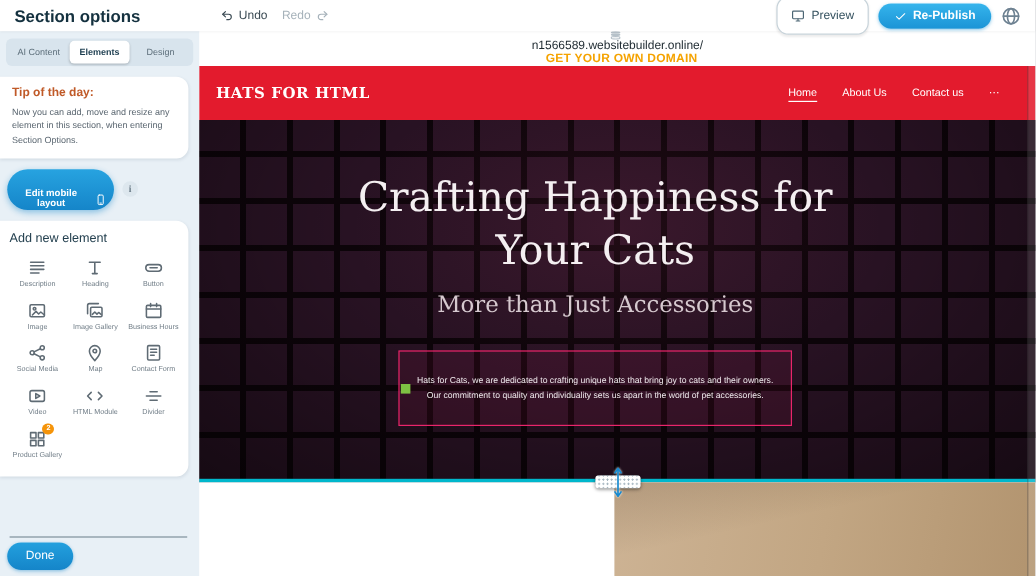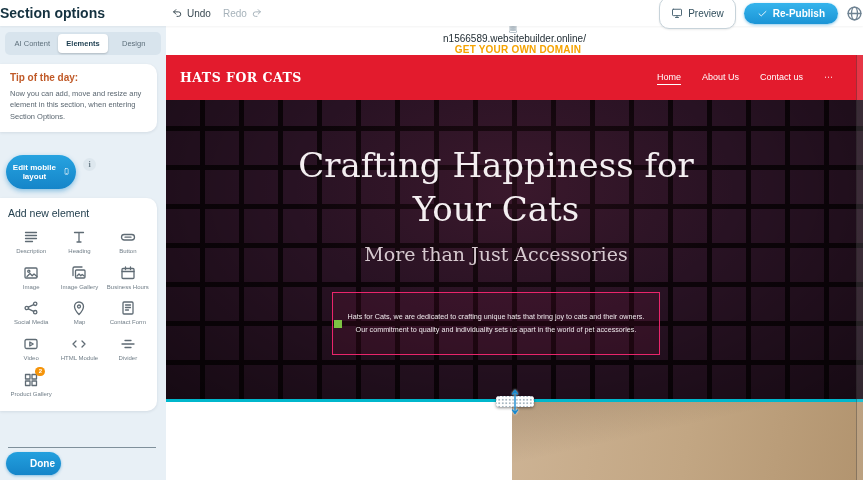--- a/index.html
+++ b/index.html
@@ -1,21 +1,21 @@
 <!DOCTYPE html>
 <html><head>
 <meta charset="utf-8">
 <style>
   html,body{margin:0;padding:0;background:#fff;}
   .app{position:relative;width:863px;height:480px;overflow:hidden;
        font-family:"Liberation Sans",sans-serif;background:#e8f0f6;}
 
   
   .topbar{position:absolute;top:0;left:0;width:863px;height:26px;background:#fff;
-          display:flex;align-items:center;padding:0 0;box-sizing:border-box;gap:8px;
+          display:flex;align-items:center;padding:0 12px;box-sizing:border-box;gap:8px;
           box-shadow:0 1px 2px rgba(0,0,0,.05);z-index:20;}
   .page-title{font-size:14px;font-weight:bold;color:#14313f;margin:0;}
   .history{display:flex;align-items:center;gap:12px;margin-left:58px;}
   .hist-btn{display:flex;align-items:center;gap:4px;background:none;border:none;padding:0;
             font-size:10px;color:#3a4a53;cursor:pointer;font-family:inherit;}
   .hist-btn.disabled{color:#a6b2ba;}
   .hist-btn svg{width:12px;height:12px;}
   .topbar-spacer{flex:1;}
   .btn-preview{height:32px;padding:0 11px;border:1px solid #c7d3da;border-radius:10px;background:#fff;
                color:#33505e;font-size:10px;display:flex;gap:5px;align-items:center;cursor:pointer;
@@ -38,46 +38,46 @@
   .tab{font-size:7.5px;color:#5d6f7b;text-align:center;padding:5px 2px;border-radius:4px;border:none;
        background:none;cursor:pointer;font-family:inherit;}
   .tab.active{background:#fff;color:#1c3d4f;font-weight:bold;box-shadow:0 1px 2px rgba(0,0,0,.18);}
 
   .tip-card{background:#fff;border-radius:0 10px 10px 0;width:157px;padding:8px 10px 10px;
             box-sizing:border-box;box-shadow:0 1px 3px rgba(16,42,67,.10);margin-bottom:9px;}
   .tip-title{color:#c05a28;font-size:10px;font-weight:bold;margin:0 0 5px;}
   .tip-body{color:#5a6670;font-size:7.5px;line-height:1.5;margin:0;}
 
   .mobile-row{display:flex;align-items:center;gap:7px;margin:0 0 9px 6px;}
-  .btn-mobile{width:70px;height:34px;border-radius:17px;border:none;cursor:pointer;
+  .btn-mobile{width:89px;height:34px;border-radius:17px;border:none;cursor:pointer;
               background:linear-gradient(#27a3e0,#1585c9);color:#fff;font-size:8px;font-weight:bold;
-              display:flex;align-items:center;justify-content:center;gap:6px;
-              box-shadow:0 2px 5px rgba(21,133,201,.45);font-family:inherit;margin-top:14px;}
+              display:flex;align-items:flex-end;justify-content:center;gap:6px;
+              box-shadow:0 2px 5px rgba(21,133,201,.45);font-family:inherit;}
   .btn-mobile svg{width:11px;height:15px;}
   .info-btn{width:13px;height:13px;border-radius:50%;background:#dde7ee;color:#6b7c88;border:none;cursor:pointer;
             font-size:8px;font-weight:bold;display:flex;align-items:center;justify-content:center;
             font-family:"Liberation Serif",serif;padding:0;}
 
   .elements-card{background:#fff;border-radius:0 10px 10px 0;width:157px;padding:9px 6px 12px 8px;
                  box-sizing:border-box;box-shadow:0 1px 3px rgba(16,42,67,.10);}
   .elements-title{font-size:10.5px;color:#24404f;margin:0 0 10px;font-weight:normal;}
   .el-grid{display:grid;grid-template-columns:repeat(3,1fr);row-gap:9px;column-gap:2px;}
   .el-item{display:flex;flex-direction:column;align-items:center;gap:3px;color:#5f6b74;
            position:relative;background:none;border:none;padding:0;cursor:pointer;font-family:inherit;}
   .el-item svg{width:16px;height:16px;}
   .el-label{font-size:6px;color:#707d87;text-align:center;line-height:1.3;max-width:44px;}
   .el-badge{position:absolute;top:-5px;right:9px;background:#f5940a;color:#fff;font-size:6px;
             min-width:6px;height:9px;border-radius:5px;display:flex;align-items:center;
             justify-content:center;padding:0 2px;font-weight:bold;}
 
   .sidebar-divider{position:absolute;left:8px;right:10px;bottom:32px;border:none;
                    border-top:1px solid #7f909b;margin:0;}
   .btn-done{position:absolute;left:6px;bottom:5px;width:55px;height:23px;border-radius:12px;border:none;
-            background:linear-gradient(#23a0de,#1585c9);color:#fff;font-weight:bold;font-size:10px;
-            cursor:pointer;box-shadow:0 1px 3px rgba(21,133,201,.45);font-family:inherit;text-align:right;}
+            background:linear-gradient(#23a0de,#1585c9);color:#fff;font-weight:normal;font-size:10px;
+            cursor:pointer;box-shadow:0 1px 3px rgba(21,133,201,.45);font-family:inherit;}
 
   
   .preview{position:absolute;top:26px;left:166px;right:0;bottom:0;display:flex;flex-direction:column;background:#fff;}
   .browser-bar{height:29px;background:#fff;display:flex;align-items:center;padding:0 8px;box-sizing:border-box;flex-direction:column;}
   .win-dot{width:6px;height:6px;border:1px solid #b6c1c9;border-radius:50%;margin-right:3px;}
   .lock{width:10px;height:10px;color:#2e3940;margin:0 4px 0 6px;}
   .url{font-size:10px;color:#1d2930;}
   .domain-cta{font-size:10px;color:#f5a300;font-weight:bold;margin-left:7px;letter-spacing:.2px;cursor:pointer;}
 
   .site-header{height:45px;background:#e31b2d;display:flex;align-items:center;
@@ -311,21 +311,21 @@
       <span class="win-dot"></span>
       <svg class="ic lock" viewBox="0 0 16 16">
           <rect x="4" y="7" width="8" height="6" rx="1"></rect>
           <path d="M5.5 7V5a2.5 2.5 0 015 0v2"></path>
         </svg>
       <span class="url">n1566589.websitebuilder.online/</span>
       <span class="domain-cta">GET YOUR OWN DOMAIN</span>
     </div>
 
     <header class="site-header">
-      <span class="logo">HATS FOR CATS</span>
+      <span class="logo">HATS FOR HTML</span>
       <nav class="nav">
         <span class="nav-item active">Home</span>
         <span class="nav-item">About Us</span>
         <span class="nav-item">Contact us</span>
         <span class="nav-item">⋯</span>
       </nav>
     </header>
 
     <section class="hero">
       <div class="hero-inner">

